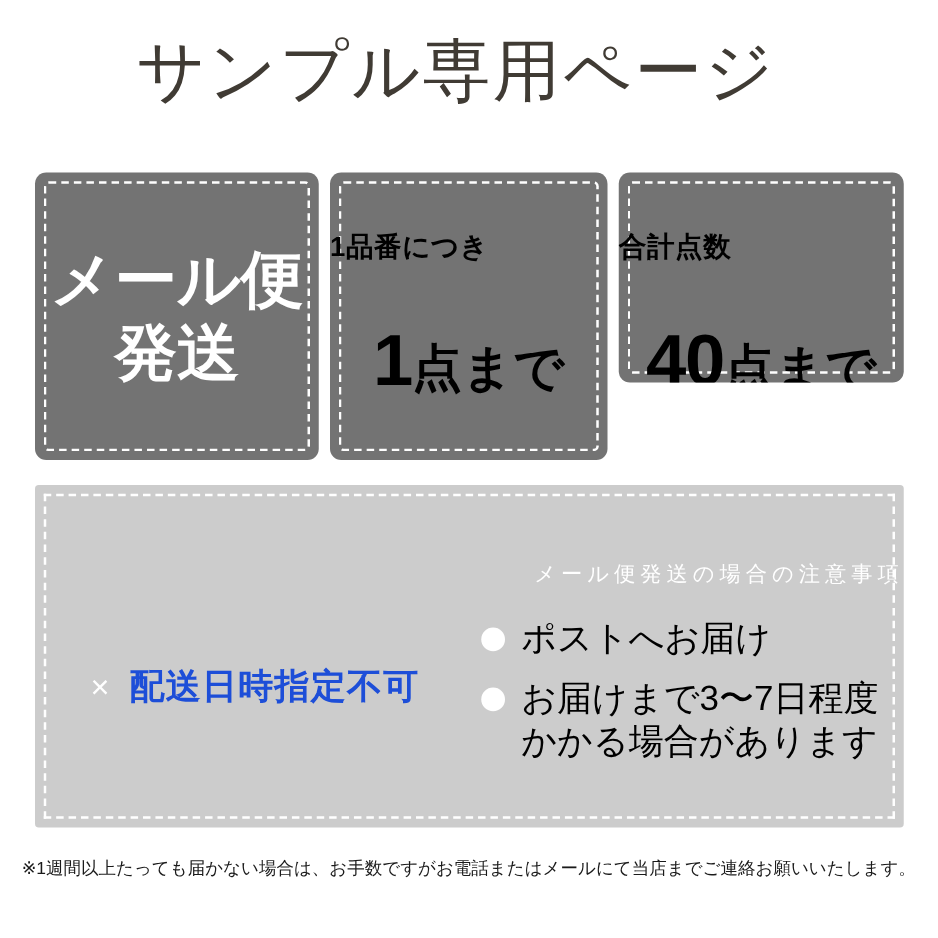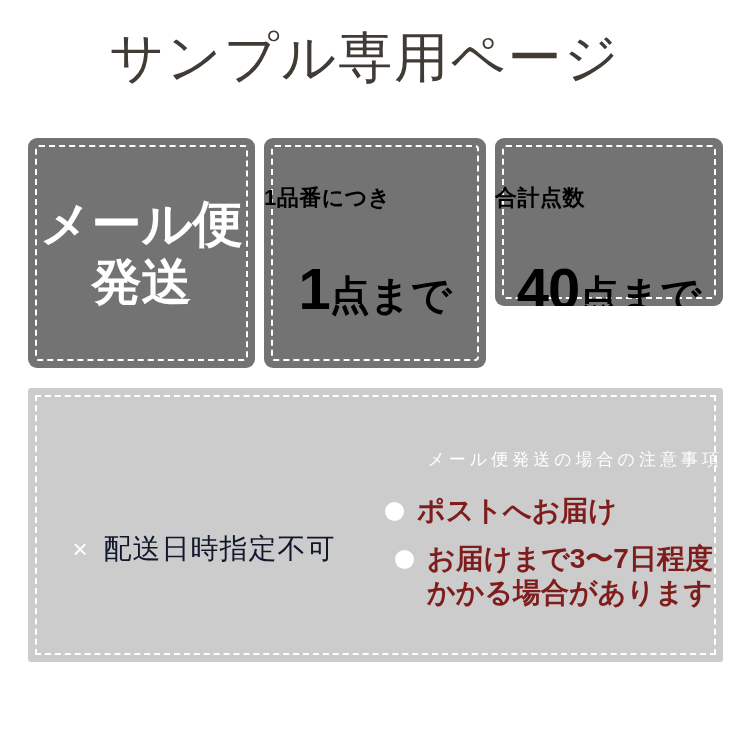--- a/index.html
+++ b/index.html
@@ -175,53 +175,53 @@
     box-sizing: border-box;
   }
   .x-mark {
     color: #ffffff;
     font-size: 26px;
     line-height: 30px;
     font-weight: 400;
     margin-right: 16px;
   }
   .col-left-text {
-    color: #0f172a;
+    color: #1d4ed8;
     font-size: 28px;
     line-height: 34px;
-    font-weight: 400;
+    font-weight: 700;
     letter-spacing: 1px;
     white-space: nowrap;
   }
 
   .col-right {
     width: 343px;
     box-sizing: border-box;
     padding-left: 5px;
   }
   .bullet-row {
     display: flex;
     align-items: flex-start;
     margin-bottom: 14px;
   }
-  .bullet-row:last-child { margin-bottom: 16px; justify-content: center; }
+  .bullet-row:last-child { margin-bottom: 16px; }
   .dot {
     width: 19px;
     height: 19px;
     border-radius: 50%;
     background: #ffffff;
     flex: 0 0 auto;
     margin-top: 8px;
     margin-right: 13px;
   }
   .bullet-text {
-    color: #7f1d1d;
+    color: #000000;
     font-size: 28px;
     line-height: 34px;
-    font-weight: 700;
+    font-weight: 400;
     letter-spacing: 0px;
     white-space: pre-line;
   }
 
   
   .footnote {
     position: absolute;
     left: 0;
     right: 0;
     top: 684px;
@@ -290,14 +290,15 @@
         <div class="bullet-row">
           <span class="dot"></span>
           <span class="bullet-text">お届けまで3〜7日程度
 かかる場合があります</span>
         </div>
       </div>
 
     </div>
   </div>
 
+  <div class="footnote">※1週間以上たっても届かない場合は、お手数ですがお電話またはメールにて当店までご連絡お願いいたします。</div>
 
 </div>
 
 </body></html>

